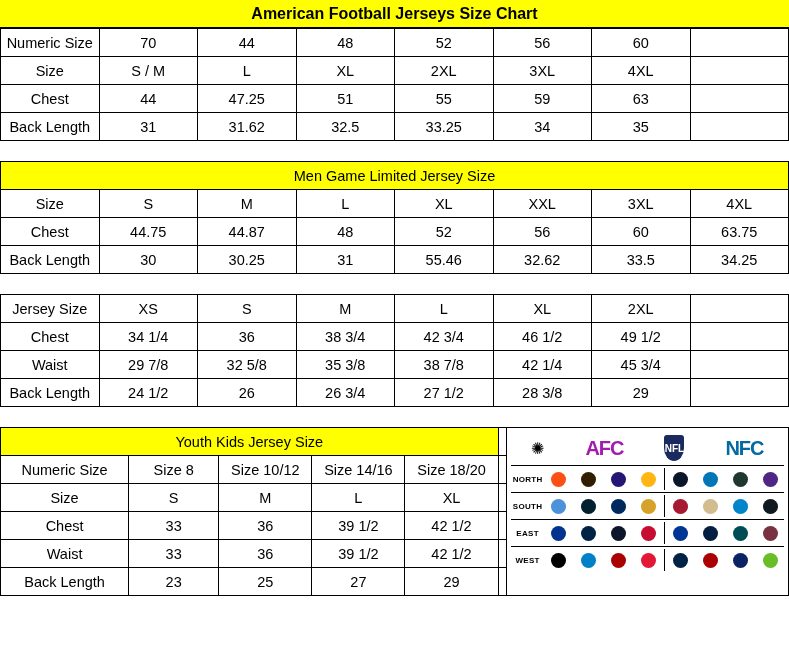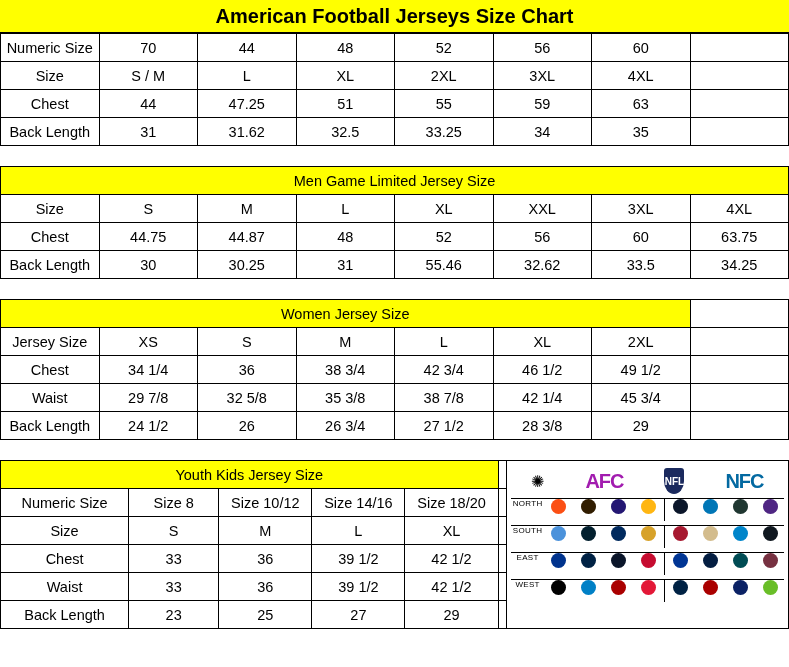--- a/index.html
+++ b/index.html
@@ -17,21 +17,21 @@
   .page {
     width: 789px;
     height: 667px;
     position: relative;
     box-sizing: border-box;
   }
   .title-bar {
     background: #ffff00;
     text-align: center;
     font-weight: bold;
-    font-size: 20px;
+    font-size: 16px;
     padding: 5px 0 4px 0;
     border-bottom: 1px solid #000;
   }
   table.grid {
     border-collapse: collapse;
     width: 789px;
     table-layout: fixed;
   }
   table.grid td {
     border: 1px solid #000000;
@@ -88,23 +88,24 @@
     color: #fff;
     font-size: 10px;
     font-weight: bold;
     display: flex;
     align-items: center;
     justify-content: center;
     border-radius: 3px 3px 50% 50%;
   }
   .div-row {
     display: flex;
-    align-items: flex-start;
+    align-items: center;
     height: 26px;
     border-bottom: 1px solid #000;
+    font-weight: bold;
   }
   .div-row:last-child { border-bottom: none; }
   .div-label {
     width: 34px;
     font-size: 8px;
     letter-spacing: 0.3px;
     flex: 0 0 34px;
   }
   .team-group {
     display: flex;
@@ -217,24 +218,20 @@
       <td>34.25</td>
     </tr>
     <tr class="spacer">
           <td colspan="8"></td>
         </tr>
   </tbody>
     </table>
 
   <table class="grid">
     <tbody>
-        <tr>
-      <td class="section-head" colspan="7">Women Jersey Size</td>
-      <td class="blank"></td>
-    </tr>
     <tr>
       <td>Jersey Size</td>
       <td>XS</td>
       <td>S</td>
       <td>M</td>
       <td>L</td>
       <td>XL</td>
       <td>2XL</td>
       <td></td>
     </tr>

